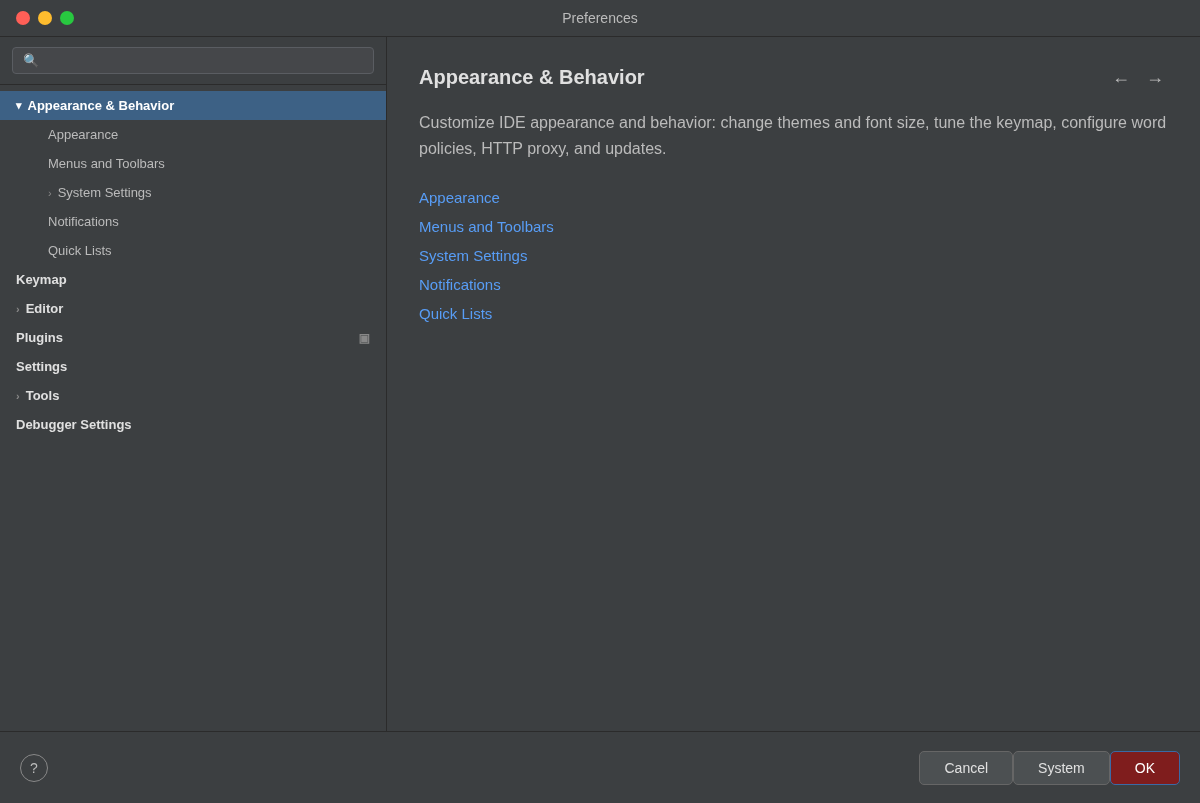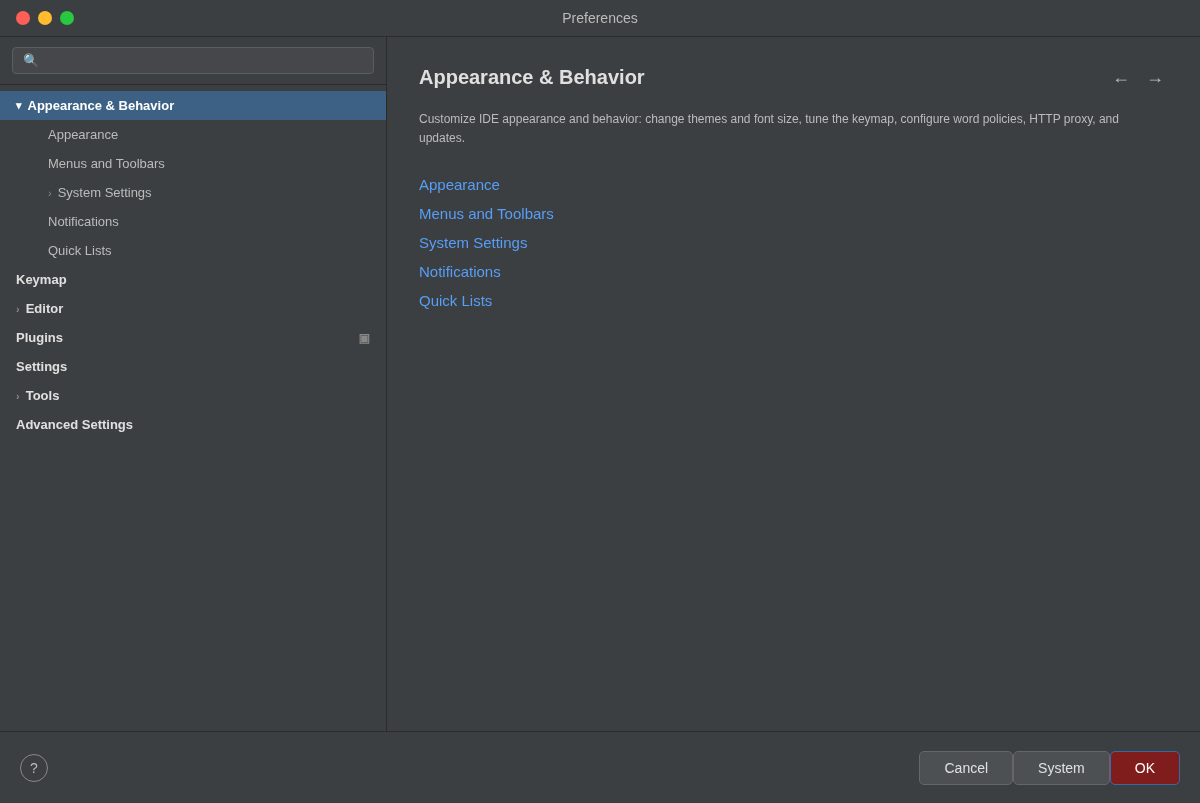--- a/index.html
+++ b/index.html
@@ -142,21 +142,21 @@
       color: #bbbbbb;
       font-size: 18px;
       cursor: pointer;
       padding: 2px 4px;
       background: none;
       border: none;
     }
 
     .content-description {
       color: #bbbbbb;
-      font-size: 12px;
+      font-size: 16px;
       line-height: 1.6;
       margin-bottom: 28px;
     }
 
     .content-links {
       display: flex;
       flex-direction: column;
       gap: 12px;
     }
     .content-link {
@@ -271,21 +271,21 @@
       <div class="nav-item bold">
         <span>Settings</span>
       </div>
 
       <div class="nav-item bold">
         <span class="chevron">›</span>
         <span>Tools</span>
       </div>
 
       <div class="nav-item bold">
-        <span>Advanced Settings</span>
+        <span>Debugger Settings</span>
       </div>
 
     </nav>
   </div>
 
   <div class="content">
     <div class="content-header">
       <span class="content-title">Appearance &amp; Behavior</span>
       <div class="nav-arrows">
         <button class="nav-arrow">←</button>

